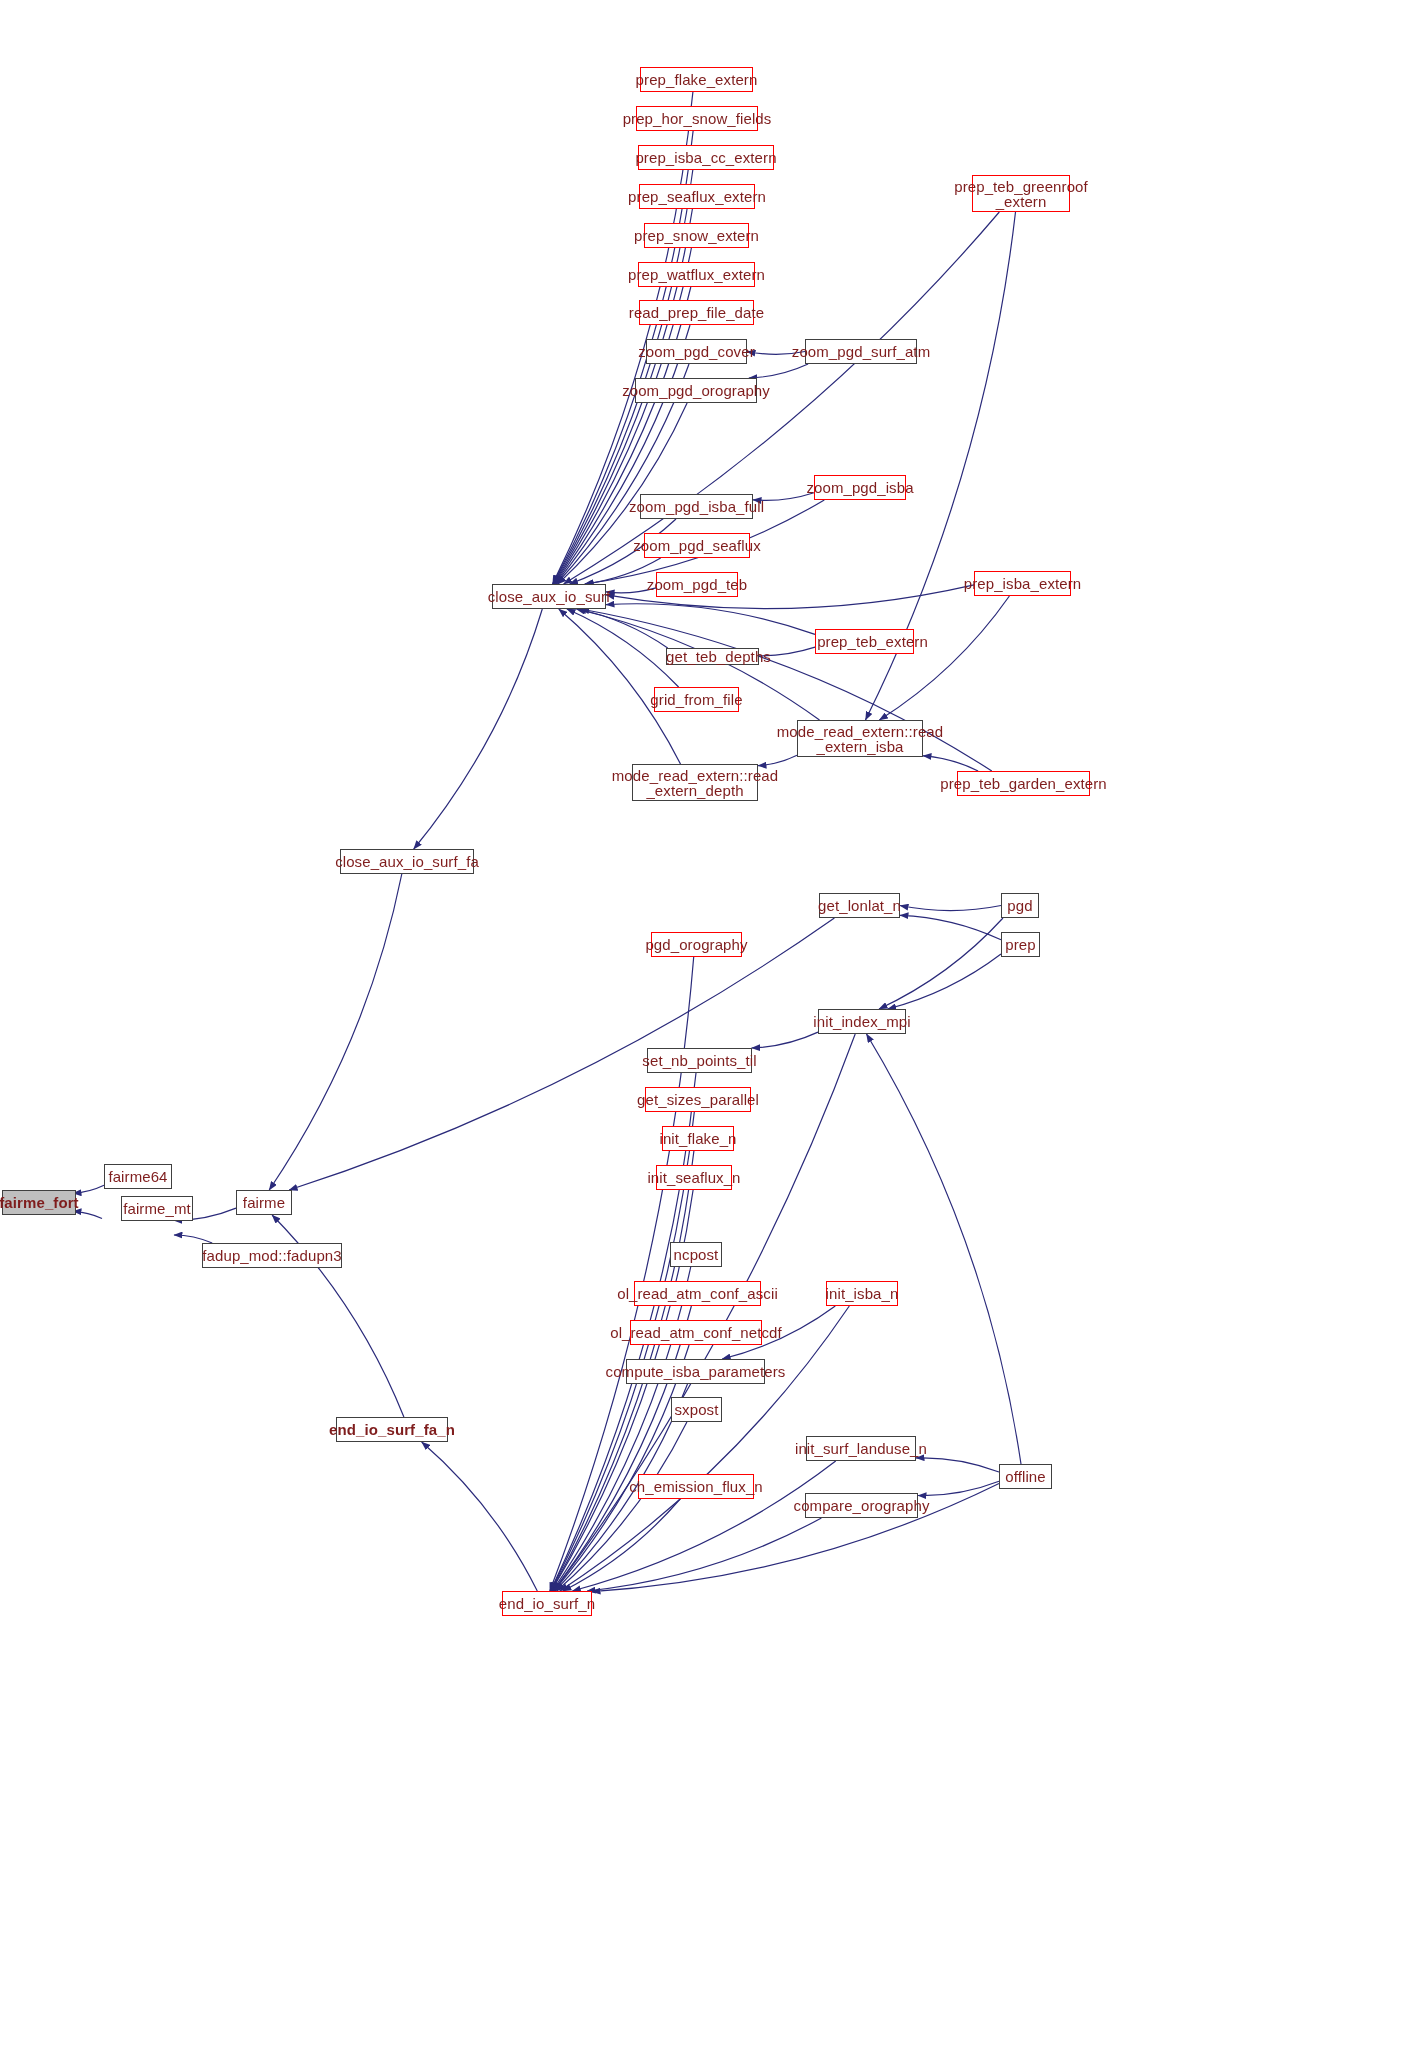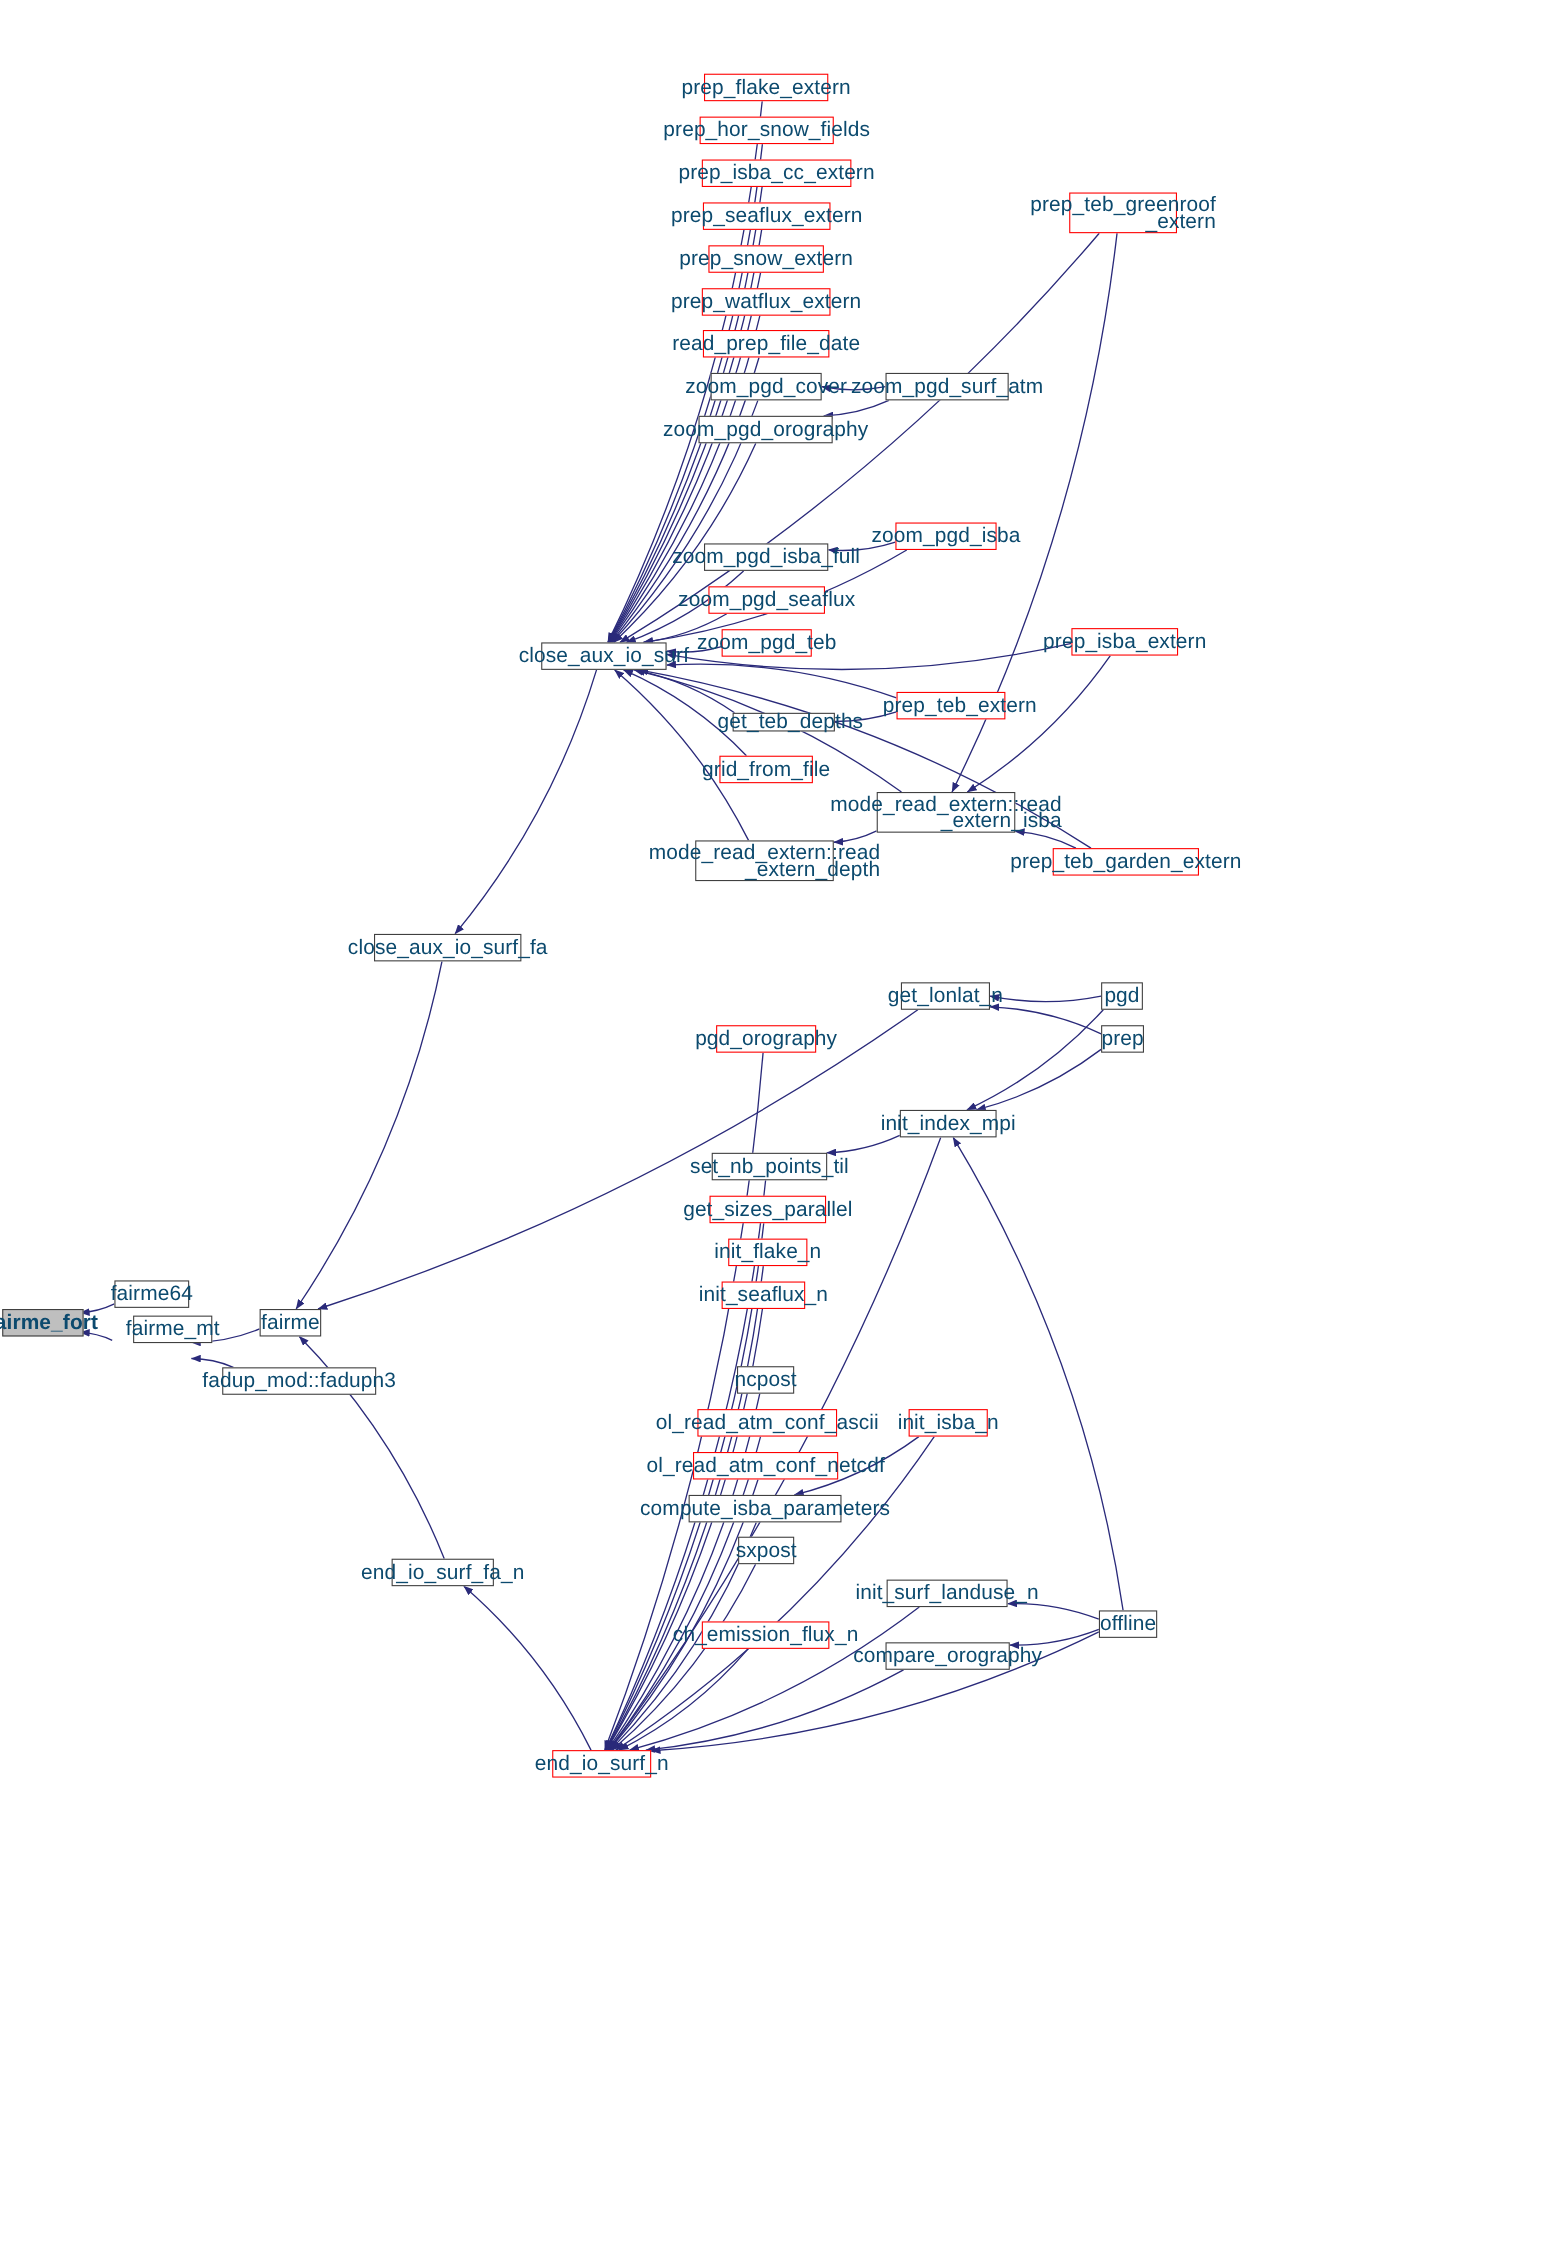--- a/index.html
+++ b/index.html
@@ -24,24 +24,24 @@
     width: 1421px;
     height: 2052px;
     pointer-events: none;
   }
   .gnode {
     position: absolute;
     box-sizing: border-box;
     display: flex;
     align-items: center;
     justify-content: center;
-    text-align: right;
-    font-size: 19px;
+    text-align: center;
+    font-size: 15px;
     line-height: 15px;
-    color: #0c4a6e;
+    color: #7f1d1d;
     background: #ffffff;
     white-space: pre-line;
     letter-spacing: 0.1px;
     cursor: pointer;
   }
   .gnode.red {
     border: 1.6px solid #ff0000;
   }
   .gnode.black {
     border: 1.6px solid #404040;
@@ -127,21 +127,21 @@
         <path d="M 999.0 1483.5 Q 806.3 1578.2 592.0 1591.6" marker-end="url(#arrowhead)"></path>
       </g>
   </svg>
   <div id="nodes-group">
       <div class="gnode current" style="left: 2px; top: 1190px; width: 74px; height: 25px; font-weight: bold;">fairme_fort</div>
       <div class="gnode black" style="left: 104px; top: 1164px; width: 68px; height: 25px;">fairme64</div>
       <div class="gnode black" style="left: 102px; top: 1196px; width: 72px; height: 25px; margin-left: 19px;">fairme_mt</div>
       <div class="gnode black" style="left: 202px; top: 1243px; width: 140px; height: 25px;">fadup_mod::fadupn3</div>
       <div class="gnode black" style="left: 236px; top: 1190px; width: 56px; height: 25px;">fairme</div>
       <div class="gnode black" style="left: 340px; top: 849px; width: 134px; height: 25px;">close_aux_io_surf_fa</div>
-      <div class="gnode black" style="left: 356px; top: 1417px; width: 93px; height: 25px;">end_io_surf_fa_n</div>
+      <div class="gnode black" style="left: 336px; top: 1417px; width: 112px; height: 25px; font-weight: bold;">end_io_surf_fa_n</div>
       <div class="gnode black" style="left: 492px; top: 584px; width: 114px; height: 25px;">close_aux_io_surf</div>
       <div class="gnode red" style="left: 502px; top: 1591px; width: 90px; height: 25px;">end_io_surf_n</div>
       <div class="gnode red" style="left: 640px; top: 67px; width: 113px; height: 25px;">prep_flake_extern</div>
       <div class="gnode red" style="left: 636px; top: 106px; width: 122px; height: 25px;">prep_hor_snow_fields</div>
       <div class="gnode red" style="left: 638px; top: 145px; width: 136px; height: 25px;">prep_isba_cc_extern</div>
       <div class="gnode red" style="left: 639px; top: 184px; width: 116px; height: 25px;">prep_seaflux_extern</div>
       <div class="gnode red" style="left: 644px; top: 223px; width: 105px; height: 25px;">prep_snow_extern</div>
       <div class="gnode red" style="left: 638px; top: 262px; width: 117px; height: 25px;">prep_watflux_extern</div>
       <div class="gnode red" style="left: 639px; top: 300px; width: 115px; height: 25px;">read_prep_file_date</div>
       <div class="gnode black" style="left: 646px; top: 339px; width: 101px; height: 25px;">zoom_pgd_cover</div>

